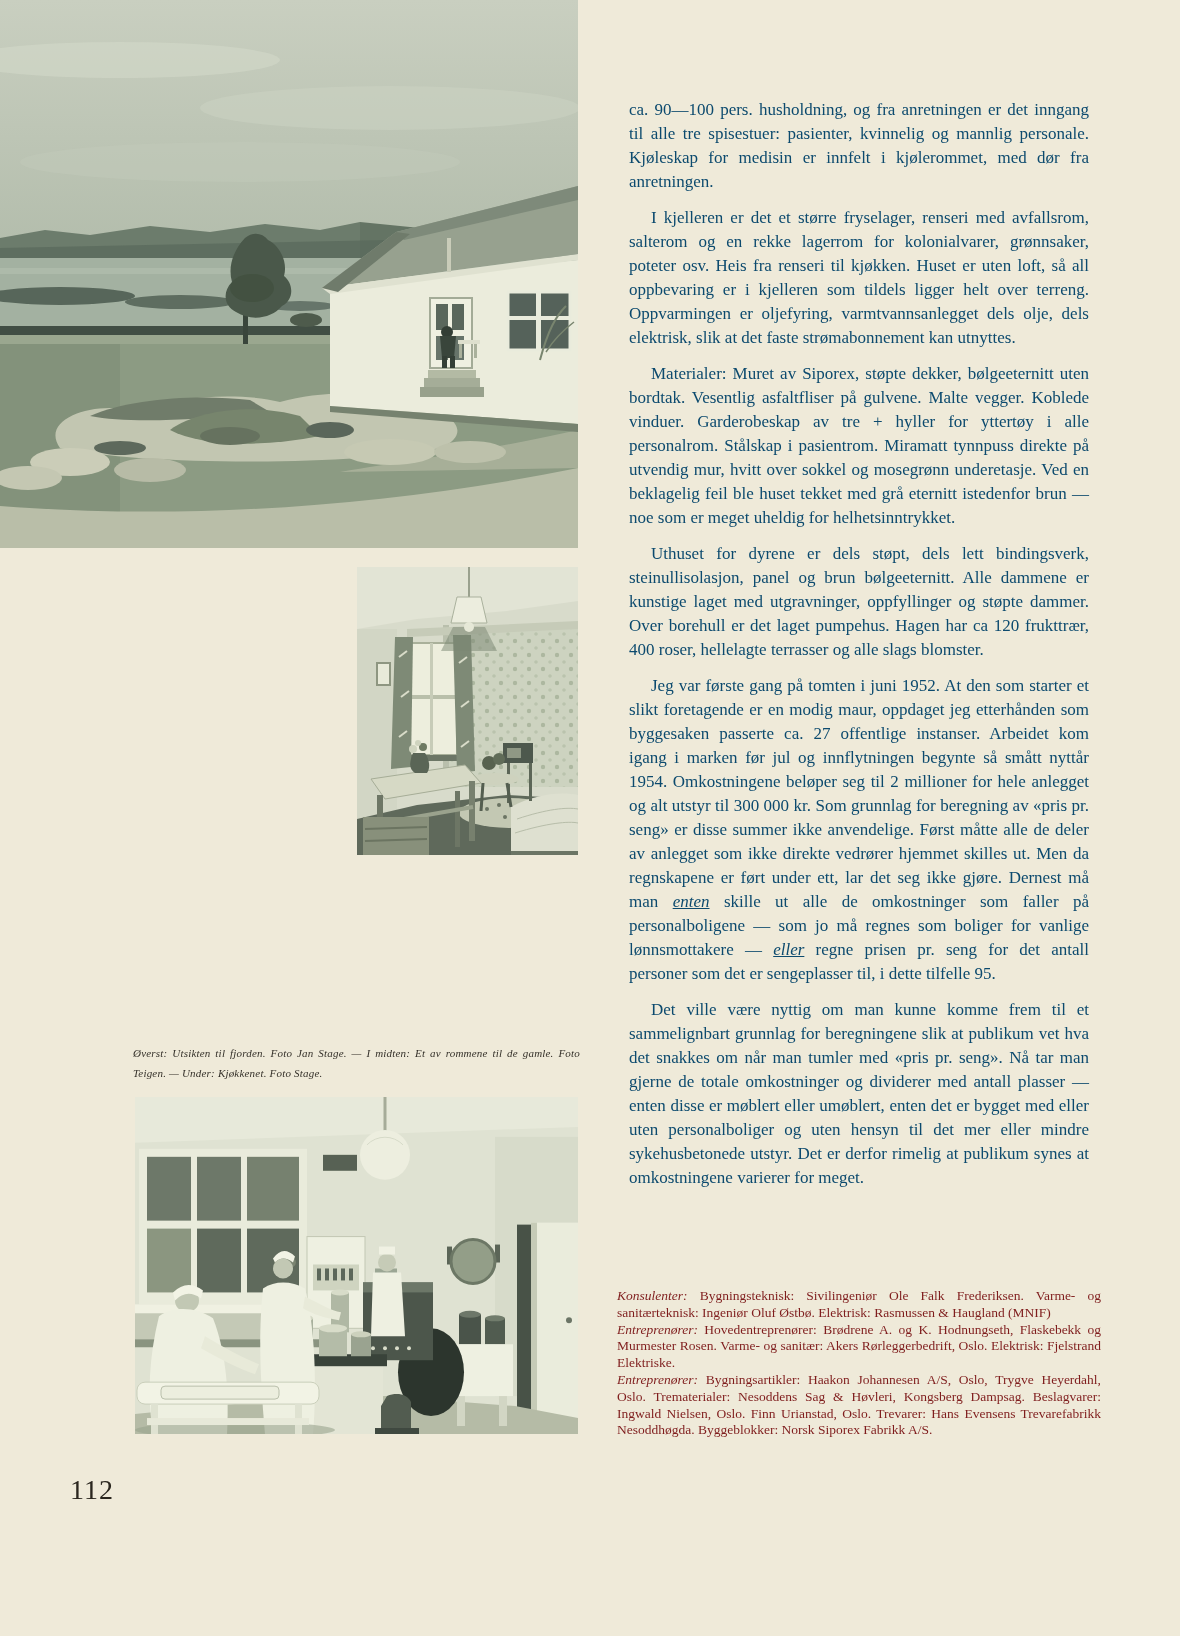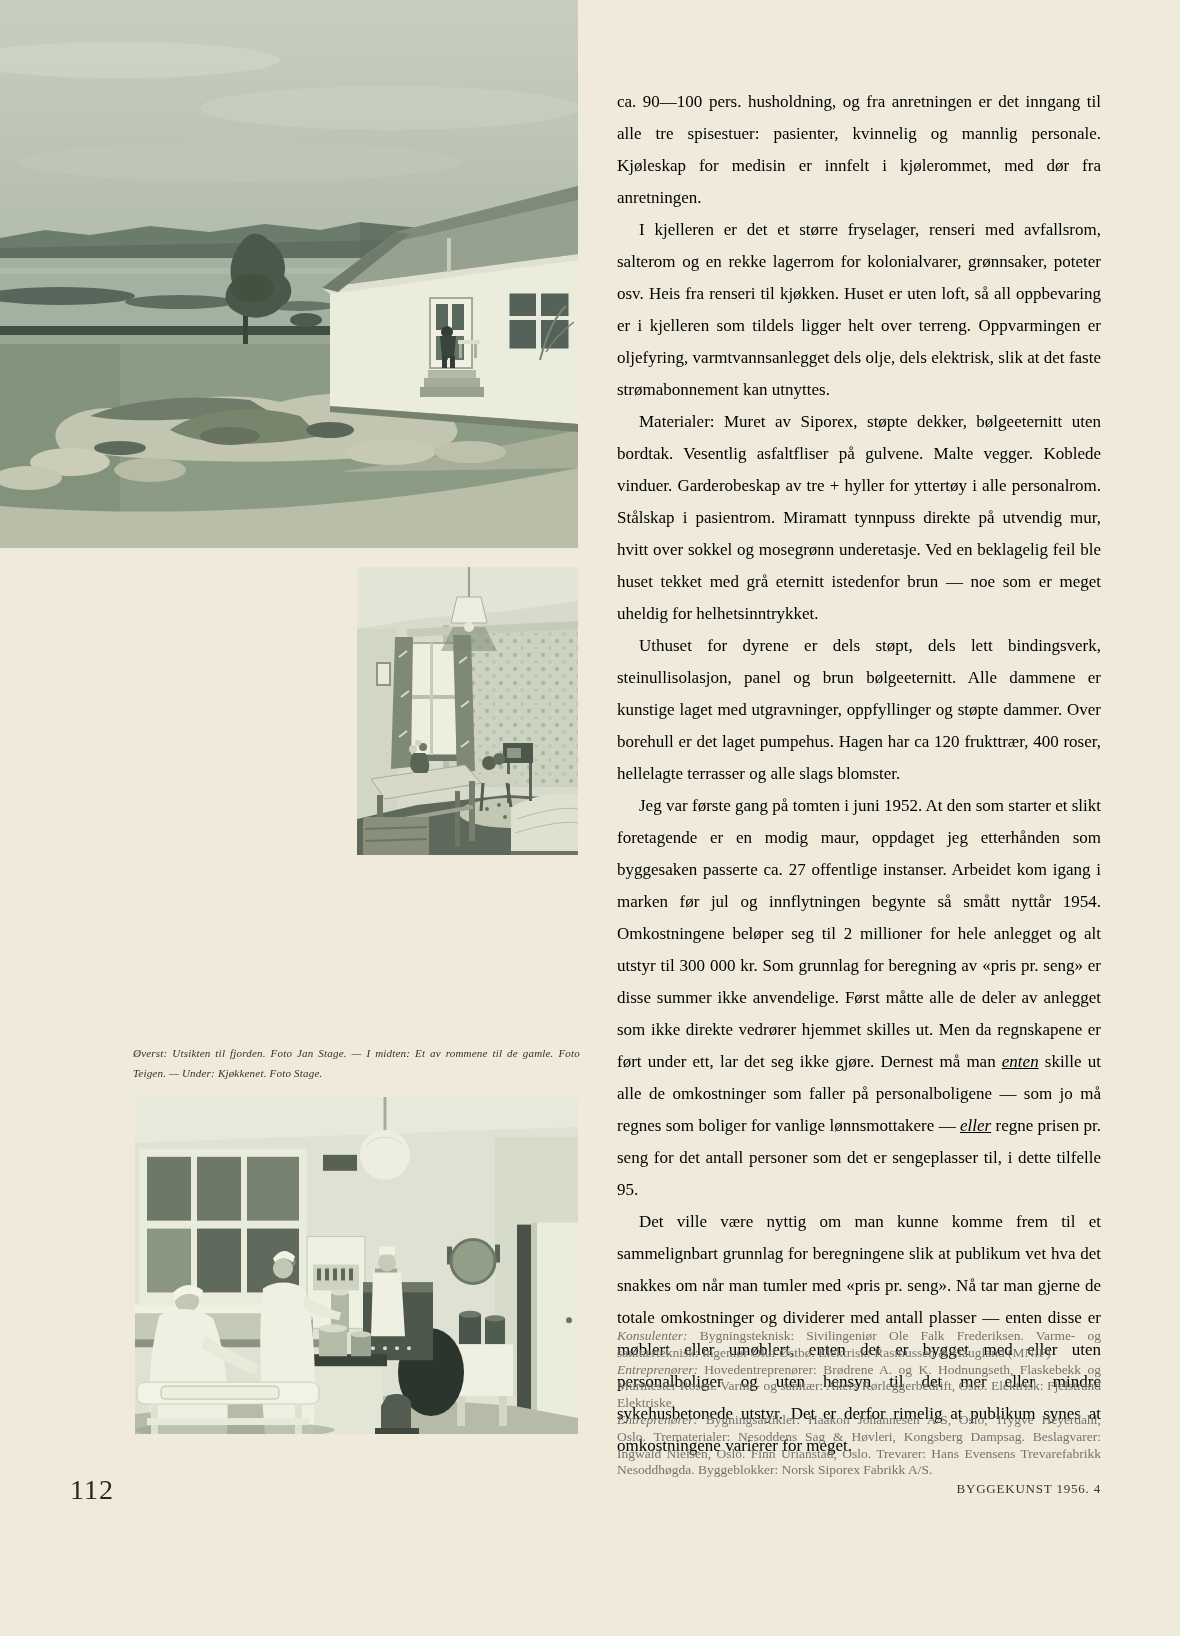--- a/index.html
+++ b/index.html
@@ -17,29 +17,29 @@
   .caption {
     position:absolute; left:133px; top:1033px; width:447px;
     font-size:11px; line-height:19.5px; font-style:italic;
     text-align:justify; color:#35312a; letter-spacing:0.2px;
   }
 
   .column {
     position:absolute; left:617px; top:86px; width:484px;
   }
   .body-par {
-    margin:0; font-size:17px; line-height:32px; text-align:justify;
-    color:#000000;
+    margin:12px; font-size:17px; line-height:24px; text-align:justify;
+    color:#0c4a6e;
   }
   .indent { text-indent:22px; }
   .em { font-style:italic;text-decoration:underline; }
 
   .credits {
-    position:absolute; left:617px; top:1328px; width:484px;
-    font-size:13.5px; line-height:16.8px; text-align:justify; color:#737373;
+    position:absolute; left:617px; top:1288px; width:484px;
+    font-size:13.5px; line-height:16.8px; text-align:justify; color:#7f1d1d;
   }
   .credit-par { margin:0; }
   .credit-lead { font-style:italic; }
 
   .page-num {
     position:absolute; left:70px; top:1474px;
     font-size:28px; letter-spacing:1px; color:#2b271f;
   }
   .journal {
     position:absolute; left:617px; top:1481px; width:484px;
@@ -350,15 +350,14 @@
     <p class="body-par indent"><span>Det ville være nyttig om man kunne komme frem til et sammelignbart grunnlag for beregningene slik at publikum vet hva det snakkes om når man tumler med «pris pr. seng». Nå tar man gjerne de totale omkostninger og dividerer med antall plasser — enten disse er møblert eller umøblert, enten det er bygget med eller uten personalboliger og uten hensyn til det mer eller mindre sykehusbetonede utstyr. Det er derfor rimelig at publikum synes at omkostningene varierer for meget.</span></p>
   </div>
 
   <div class="credits">
     <p class="credit-par"><span class="credit-lead">Konsulenter:</span><span> Bygningsteknisk: Sivilingeniør Ole Falk Frederiksen. Varme- og sanitærteknisk: Ingeniør Oluf Østbø. Elektrisk: Rasmussen &amp; Haugland (MNIF)</span></p>
     <p class="credit-par"><span class="credit-lead">Entreprenører:</span><span> Hovedentreprenører: Brødrene A. og K. Hodnungseth, Flaskebekk og Murmester Rosen. Varme- og sanitær: Akers Rørleggerbedrift, Oslo. Elektrisk: Fjelstrand Elektriske.</span></p>
     <p class="credit-par"><span class="credit-lead">Entreprenører:</span><span> Bygningsartikler: Haakon Johannesen A/S, Oslo, Trygve Heyerdahl, Oslo. Trematerialer: Nesoddens Sag &amp; Høvleri, Kongsberg Dampsag. Beslagvarer: Ingwald Nielsen, Oslo. Finn Urianstad, Oslo. Trevarer: Hans Evensens Trevarefabrikk Nesoddhøgda. Byggeblokker: Norsk Siporex Fabrikk A/S.</span></p>
   </div>
 
   <div class="page-num">112</div>
-  <div class="journal">BYGGEKUNST 1956. 4</div>
 
 </div>
 
 </body></html>

